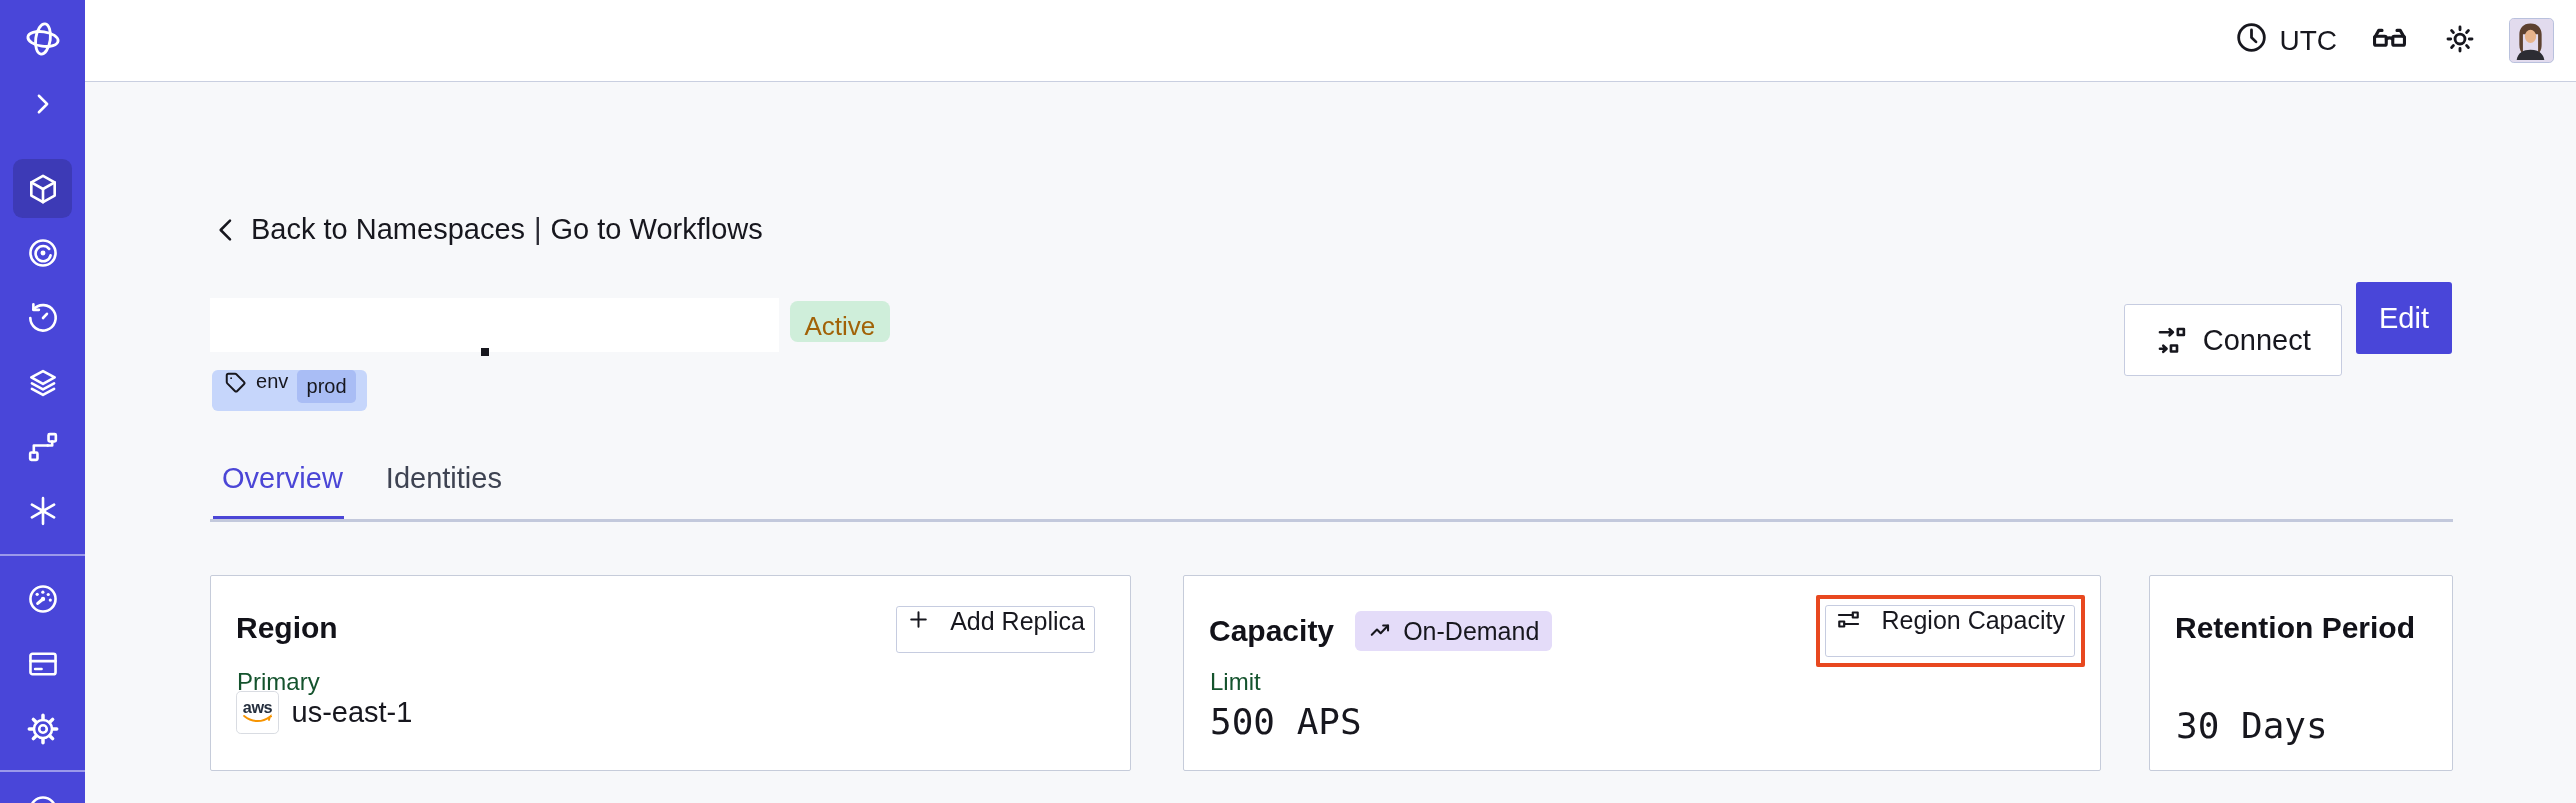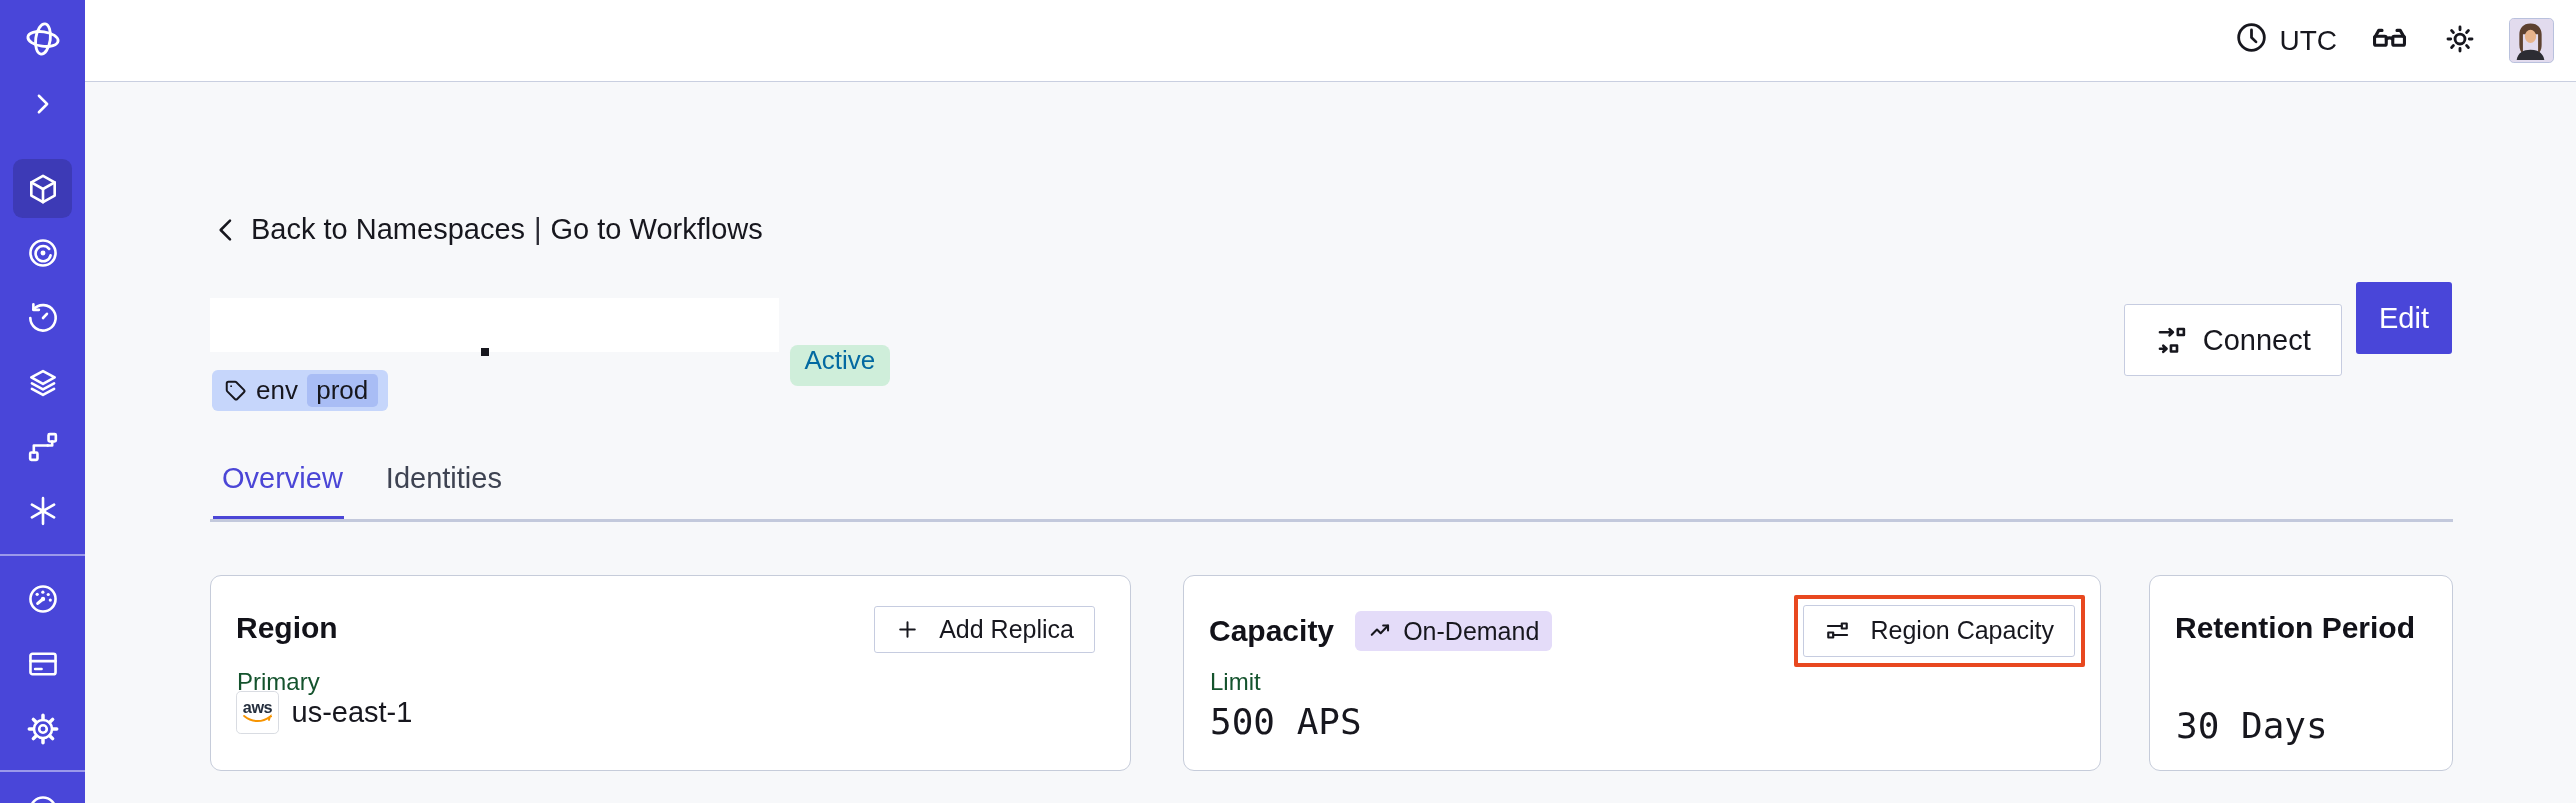--- a/index.html
+++ b/index.html
@@ -28,51 +28,51 @@
   .avatar { position:absolute; left:2424px; top:18px; width:45px; height:45px; border-radius:4.8px; border:1.9px solid #b9c1dd; overflow:hidden; cursor:pointer; background:#e2dbee; }
 
   
   .breadcrumb { position:absolute; left:210px; top:213px; display:flex; align-items:center; gap:9px; font-size:29px; font-weight:500; }
   .crumb-link { cursor:pointer; }
   .crumb-sep { font-weight:400; color:#2a2a33; }
 
   
   .name-redacted { position:absolute; left:210px; top:298px; width:569px; height:54px; background:#ffffff; }
   .name-dot { position:absolute; left:481px; top:348px; width:7.7px; height:7.7px; background:#17171e; }
-  .badge-active { position:absolute; left:790px; top:301px; height:41px; display:flex; align-items:flex-start; padding:0 14.4px; background:#cfeeda; color:#0369a1; border-radius:7.7px; font-size:26px;margin-top:44px; }
+  .badge-active { position:absolute; left:790px; top:301px; height:41px; display:flex; align-items:flex-end; padding:0 14.4px; background:#cfeeda; color:#a16207; border-radius:7.7px; font-size:26px; }
 
   .btn { display:flex; align-items:center; justify-content:center; cursor:pointer; border-radius:2.9px; }
   .btn-connect { position:absolute; left:2124px; top:282px; width:218px; height:72px; gap:14.4px; background:#fff; border:1.9px solid #c6cce0; font-size:29px; font-weight:500;margin-top:22px; }
   .btn-edit { position:absolute; left:2356px; top:282px; width:96px; height:72px; background:#4946d9; color:#fff; font-size:29px; font-weight:500; }
 
   
-  .tag-pill { position:absolute; left:212px; top:370px; height:41px; display:flex; align-items:center; gap:8.6px; padding:0 10.5px 0 10.5px; background:#c6d6fb; border-radius:5.8px; font-size:26px; }
+  .tag-pill { position:absolute; left:212px; top:370px; height:41px; display:flex; align-items:flex-start; gap:8.6px; padding:0 10.5px 0 10.5px; background:#c6d6fb; border-radius:5.8px; font-size:20px; }
   .tag-chip { display:flex; align-items:center; height:33px; padding:0 9.6px; background:#a9bdf5; border-radius:4.8px; }
 
   
   .tabs { position:absolute; left:222px; top:462px; display:flex; gap:43px; font-size:29px; font-weight:500; }
   .tab { cursor:pointer; color:#3e4352; }
   .tab.active { color:#4b46d6; }
   .tab-underline { position:absolute; left:213px; top:516px; width:131px; height:4.8px; background:#4b46d6; }
   .tabs-border { position:absolute; left:210px; top:519px; width:2243px; height:2.9px; background:#c3c9dc; }
 
   
-  .card { position:absolute; top:575px; height:196px; background:#fff; border:1.9px solid #c6ccda; border-radius:11px; }
+  .card { position:absolute; top:575px; height:196px; background:#fff; border:1.9px solid #c6ccda; border-radius:2px; }
   .card-region { left:210px; width:921px; }
   .card-capacity { left:1183px; width:918px; }
   .card-retention { left:2149px; width:304px; }
   .title-row { position:absolute; left:25px; top:35px; display:flex; align-items:center; gap:21px; }
   .card-title { font-size:30px; font-weight:600; color:#121219; }
   .badge-ondemand { display:flex; align-items:center; gap:9.6px; height:40px; padding:0 12.5px; background:#e4dcf9; border-radius:5.8px; font-size:25px; font-weight:400; color:#17171e; }
   .card-label { position:absolute; left:26px; top:92px; font-size:24px; color:#14532d; }
   .value-row { position:absolute; left:25px; top:115px; display:flex; align-items:center; gap:12.5px; font-size:29px; }
   .mono-value { position:absolute; left:26px; top:125px; font-family:"DejaVu Sans Mono", monospace; font-size:36px; color:#17171e; }
   .card-retention .mono-value { top:129px; }
 
-  .btn-small { display:flex; align-items:center; gap:19px; background:#fff; border:1.9px solid #c6cce0; border-radius:2.9px; font-size:25px; font-weight:500; padding:0 20px; cursor:pointer; }
+  .btn-small { display:flex; align-items:flex-start; gap:19px; background:#fff; border:1.9px solid #c6cce0; border-radius:2.9px; font-size:25px; font-weight:500; padding:0 9px; cursor:pointer; }
   .btn-addreplica { position:absolute; right:35px; top:30px; height:47px; }
   .annotation-red { position:absolute; right:15.3px; top:19px; border:4.8px solid #e8481f; padding:5.8px; border-radius:1.9px; }
   .btn-manage { height:52px; }
 
   .aws-chip { width:43px; height:43px; border:1.9px solid #d9dce2; border-radius:4.8px; background:#fff; display:flex; flex-direction:column; align-items:center; justify-content:center; gap:0px; }
   .aws-word { font-size:16.3px; font-weight:700; letter-spacing:-0.5px; color:#252f3e; line-height:14.4px; }
 </style>
 </head>
 <body>
 

